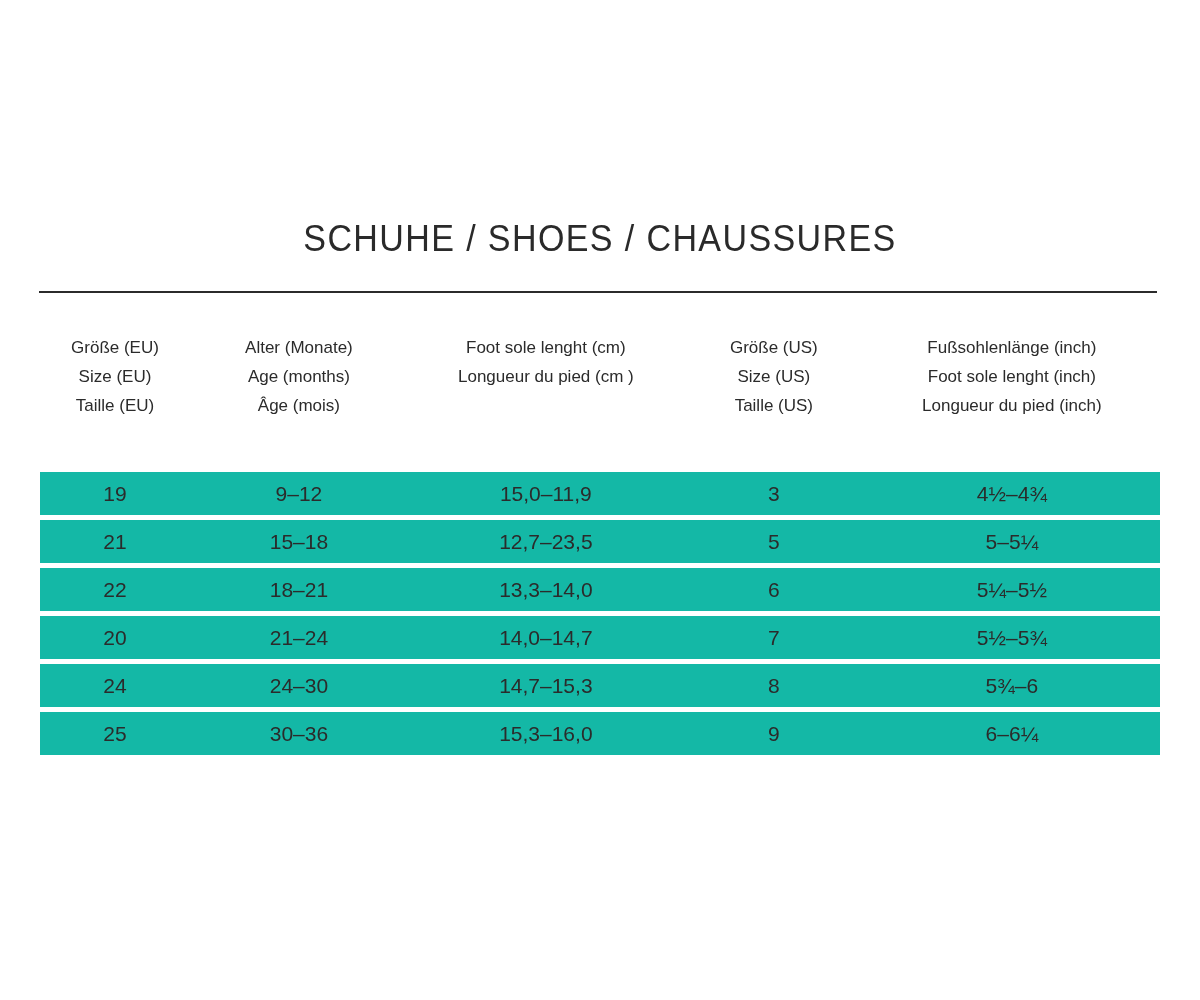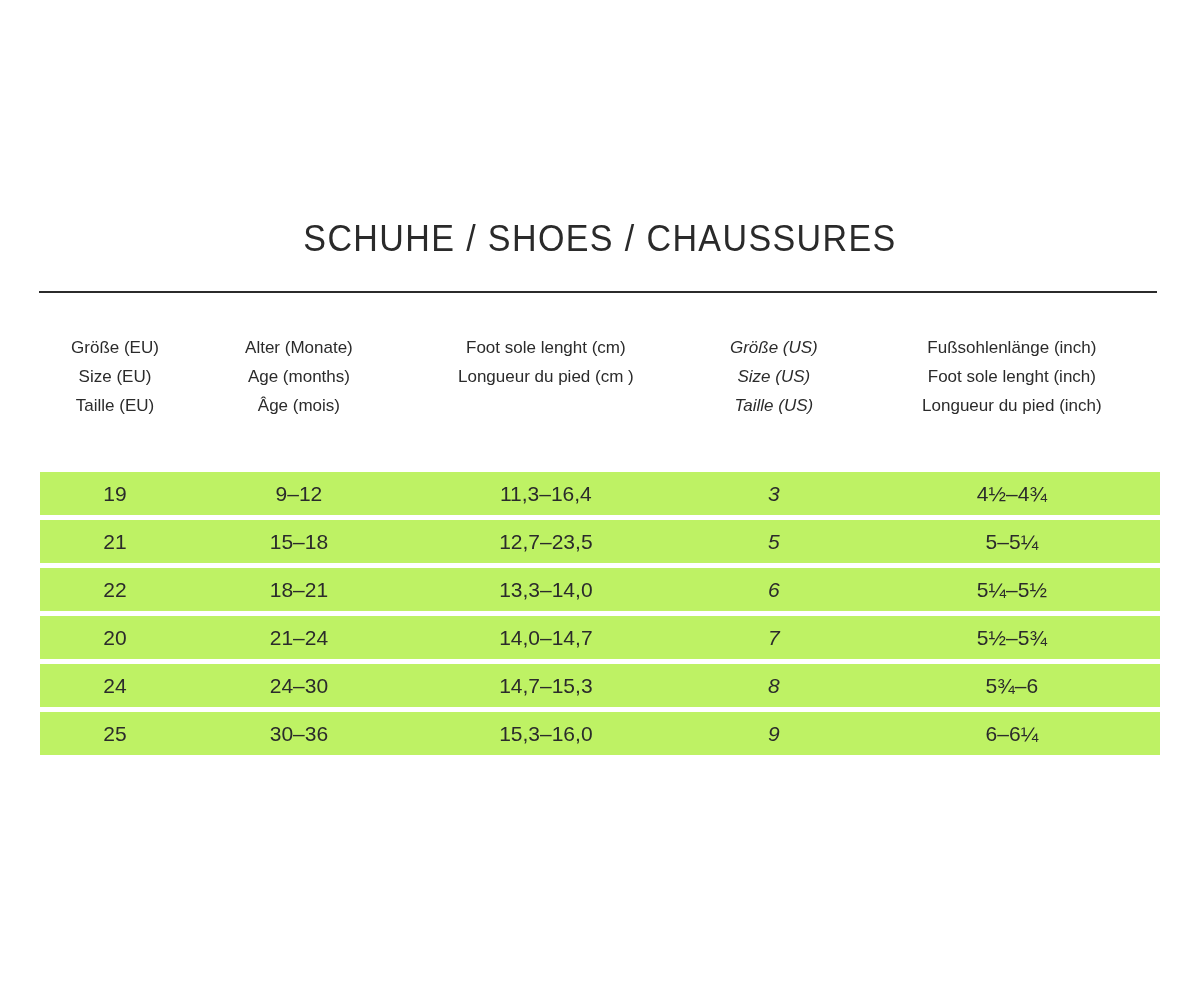--- a/index.html
+++ b/index.html
@@ -53,31 +53,31 @@
     color: #2b2b2b;
   }
   .tbody {
     top: 472px;
   }
   .row {
     display: flex;
     align-items: center;
     height: 43px;
     margin-bottom: 5px;
-    background: #bef264;
+    background: #14b8a6;
   }
   .cell {
     text-align: center;
     font-size: 21px;
     color: #2b2b2b;
   }
   .c0 { width: 13.39%; }
   .c1 { width: 19.46%; }
   .c2 { width: 24.64%; }
-  .c3 { width: 16.07%; font-style: italic; }
+  .c3 { width: 16.07%; }
   .c4 { width: 26.44%; }
 </style>
 </head>
 <body>
 
 <div class="sheet">
 
   <div class="title">SCHUHE / SHOES / CHAUSSURES</div>
 
   <div class="divider"></div>
@@ -106,21 +106,21 @@
       <div>Fußsohlenlänge (inch)</div>
       <div>Foot sole lenght (inch)</div>
       <div>Longueur du pied (inch)</div>
     </div>
   </div>
 
   <div class="table tbody" style="top:472px;">
       <div class="row">
         <div class="cell c0">19</div>
         <div class="cell c1">9–12</div>
-        <div class="cell c2">11,3–16,4</div>
+        <div class="cell c2">15,0–11,9</div>
         <div class="cell c3">3</div>
         <div class="cell c4">4½–4¾</div>
       </div>
       <div class="row">
         <div class="cell c0">21</div>
         <div class="cell c1">15–18</div>
         <div class="cell c2">12,7–23,5</div>
         <div class="cell c3">5</div>
         <div class="cell c4">5–5¼</div>
       </div>

